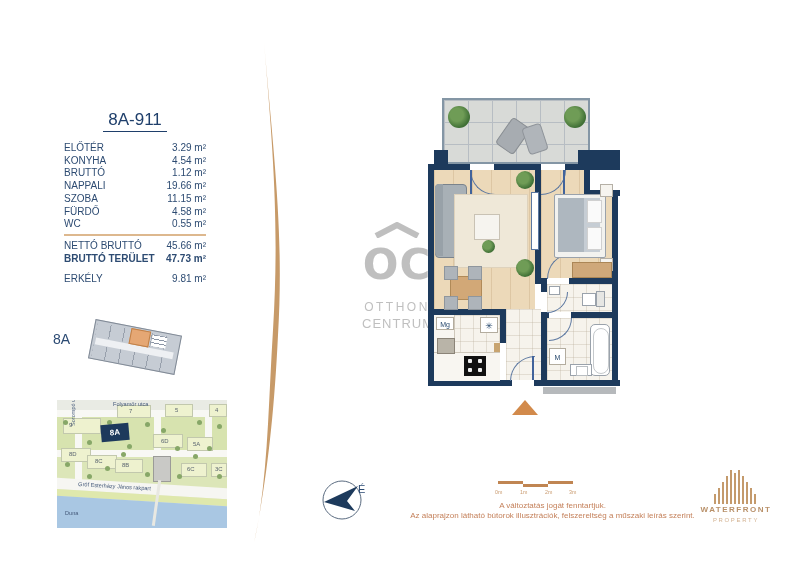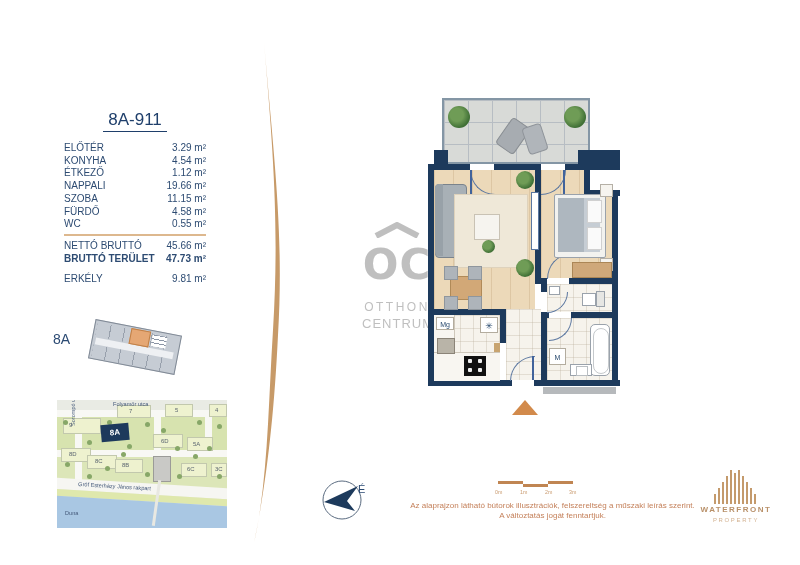--- a/index.html
+++ b/index.html
@@ -95,21 +95,21 @@
     <div class="unit-title-wrap"><span class="unit-title">8A-911</span></div>
     <div class="rrow">
         <span>ELŐTÉR</span>
         <span>3.29 m²</span>
       </div>
     <div class="rrow">
         <span>KONYHA</span>
         <span>4.54 m²</span>
       </div>
     <div class="rrow">
-        <span>ÉTKEZŐ</span>
+        <span>BRUTTÓ</span>
         <span>1.12 m²</span>
       </div>
     <div class="rrow">
         <span>NAPPALI</span>
         <span>19.66 m²</span>
       </div>
     <div class="rrow">
         <span>SZOBA</span>
         <span>11.15 m²</span>
       </div>
@@ -305,22 +305,22 @@
 
   <div class="seg" style="left:498px;top:481px;"></div>
   <div class="seg" style="left:523px;top:484px;"></div>
   <div class="seg" style="left:548px;top:481px;"></div>
   <div class="ticklbl" style="left:495px;top:489px;">0m</div>
   <div class="ticklbl" style="left:520px;top:489px;">1m</div>
   <div class="ticklbl" style="left:545px;top:489px;">2m</div>
   <div class="ticklbl" style="left:569px;top:489px;">3m</div>
 
   <div class="disclaimer">
+    <div>A változtatás jogát fenntartjuk.</div>
     <div>Az alaprajzon látható bútorok illusztrációk, felszereltség a műszaki leírás szerint.</div>
-    <div>A változtatás jogát fenntartjuk.</div>
   </div>
 
   <svg class="abs" style="left:712px;top:464px;" width="48" height="40">
     <g stroke="#c49a6c" stroke-width="2">
       <line x1="3" y1="40" x2="3" y2="30"></line>
       <line x1="7" y1="40" x2="7" y2="24"></line>
       <line x1="11" y1="40" x2="11" y2="18"></line>
       <line x1="15" y1="40" x2="15" y2="12"></line>
       <line x1="19" y1="40" x2="19" y2="6"></line>
       <line x1="23" y1="40" x2="23" y2="9"></line>

